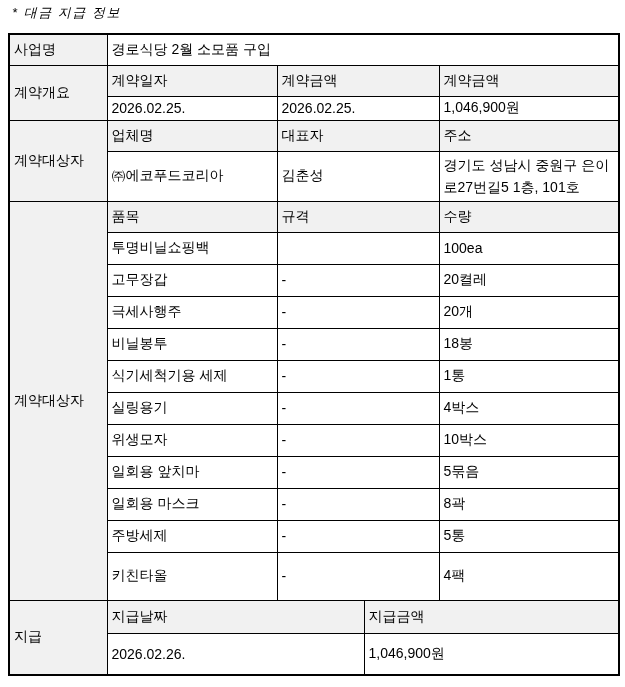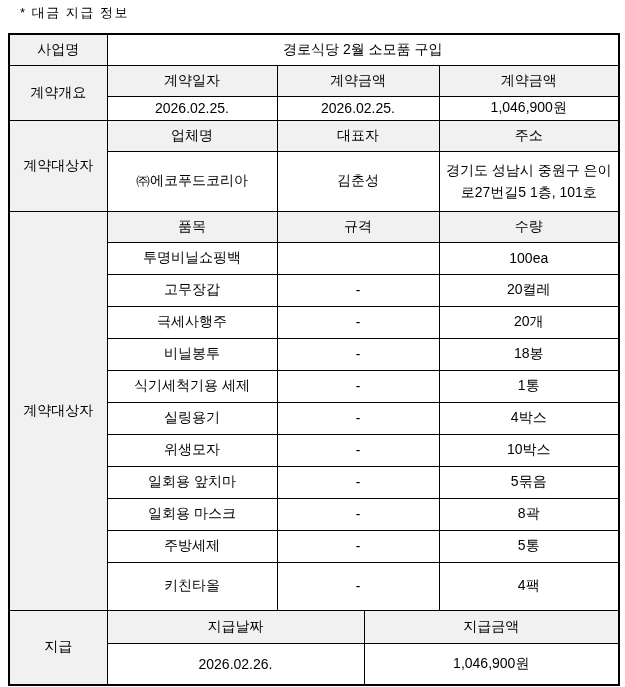--- a/index.html
+++ b/index.html
@@ -10,35 +10,35 @@
   html,body{margin:0;padding:0;}
   body{
     width:625px;height:687px;
     background:#ffffff;
     font-family:"Liberation Sans","DejaVu Sans",sans-serif;
     color:var(--text-color);
     position:relative;
     overflow:hidden;
   }
   .doc-title{
-    position:absolute;left:20px;top:4px;
+    position:absolute;left:12px;top:4px;
     font-size:13px;
     letter-spacing:1.5px;
     white-space:pre;
+    font-style:italic;
   }
   table.doc-table{
     position:absolute;left:8px;top:33px;
     width:610px;
     border-collapse:collapse;
     table-layout:fixed;
     border:2px solid var(--border-color);
   }
   table.doc-table td{
     border:1px solid var(--border-color);
-    text-align:center;
     vertical-align:middle;
     font-size:14px;
     padding:0 4px;
     overflow:hidden;
   }
   td.hdr,td.sec{background:var(--header-bg);}
   td.addr{line-height:1.6;padding:2px 10px;}
 </style>
 </head>
 <body>
@@ -68,21 +68,21 @@
       <td>2026.02.25.</td>
       <td colspan="2">2026.02.25.</td>
       <td>1,046,900원</td>
     </tr>
     <tr style="height:31px">
       <td class="sec" rowspan="2">계약대상자</td>
       <td class="hdr">업체명</td>
       <td class="hdr" colspan="2">대표자</td>
       <td class="hdr">주소</td>
     </tr>
-    <tr style="height:60px">
+    <tr style="height:50px">
       <td>㈜에코푸드코리아</td>
       <td colspan="2">김춘성</td>
       <td class="addr">경기도 성남시 중원구 은이로27번길5 1층, 101호</td>
     </tr>
     <tr style="height:31px">
       <td class="sec" rowspan="12">계약대상자</td>
       <td class="hdr">품목</td>
       <td class="hdr" colspan="2">규격</td>
       <td class="hdr">수량</td>
     </tr>

